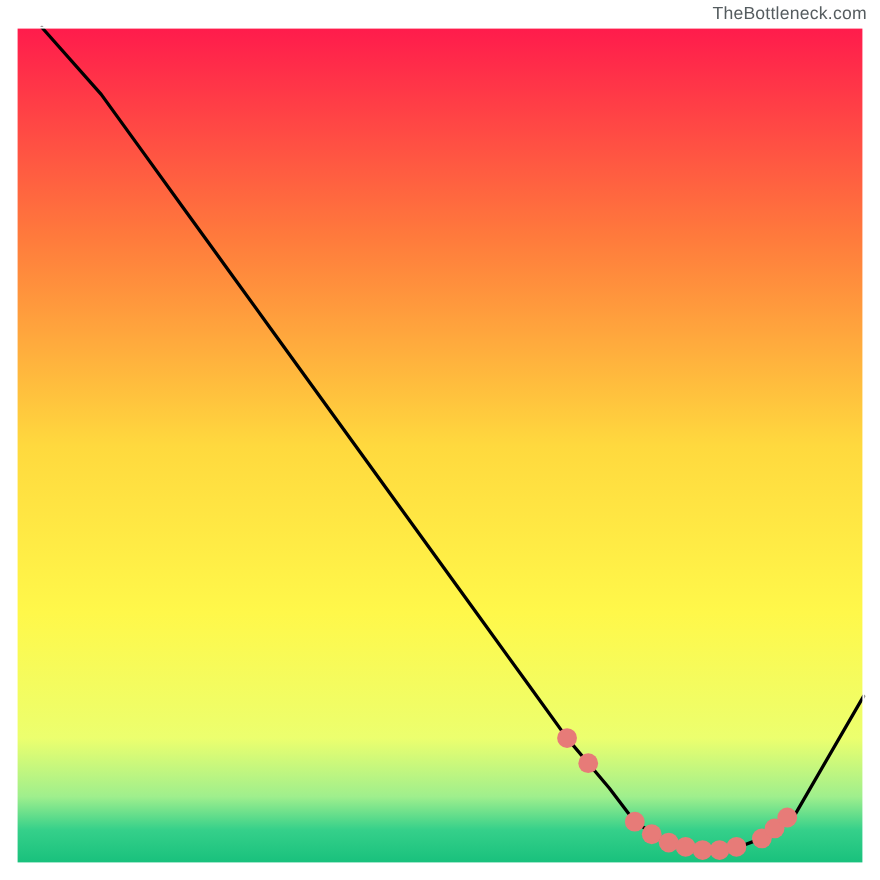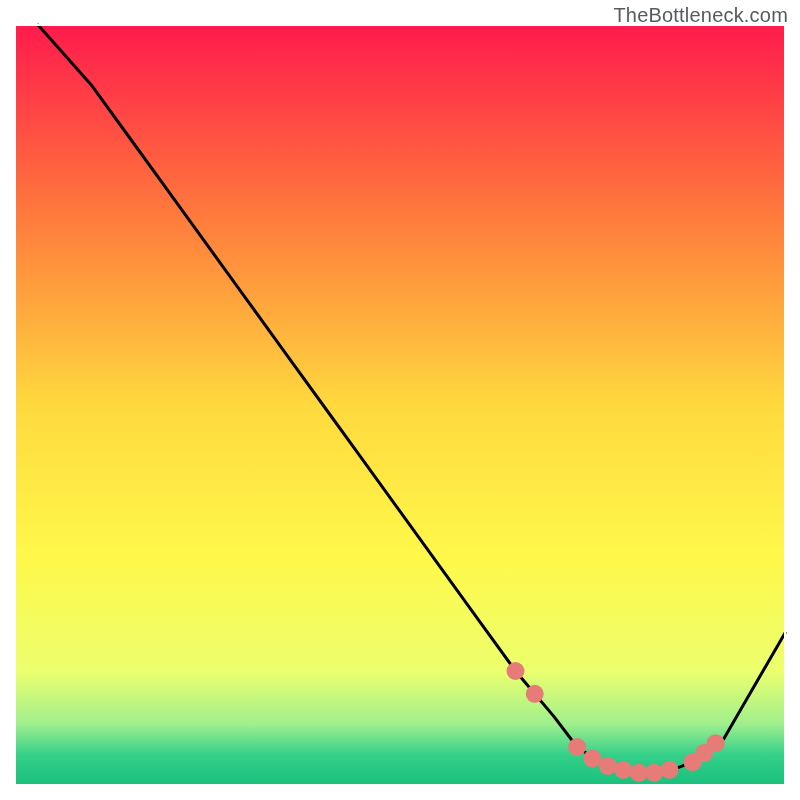--- a/index.html
+++ b/index.html
@@ -1,17 +1,17 @@
 <!DOCTYPE html>
 <html><head>
 <meta charset="utf-8">
 <style>
   html,body{margin:0;padding:0;width:800px;height:800px;overflow:hidden;background:#fff;font-family:Arial,Helvetica,sans-serif}
   .wrap{position:relative;width:800px;height:800px}
-  .attribution{position:absolute;top:4px;right:12px;color:#555c5f;font-size:20px;font-weight:400;letter-spacing:.2px}
+  .attribution{position:absolute;top:4px;right:12px;color:#555c5f;font-size:16px;font-weight:400;letter-spacing:.2px}
   svg{position:absolute;left:0;top:0}
 </style>
 </head>
 <body>
 
 <div class="wrap">
   <div class="attribution">TheBottleneck.com</div>
 
   <svg id="chart-svg" width="800" height="800">
     <defs>

